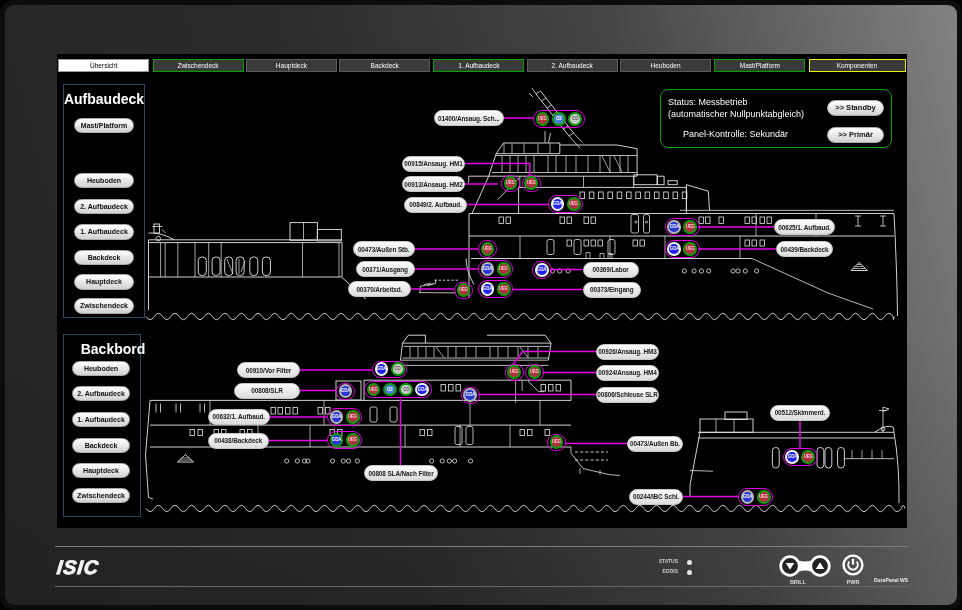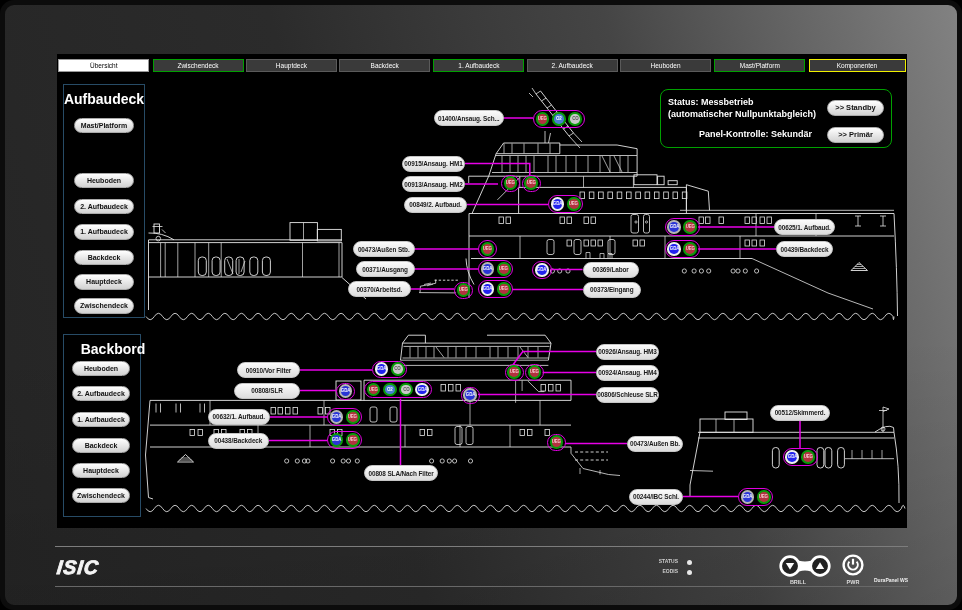--- a/index.html
+++ b/index.html
@@ -9,21 +9,21 @@
 .tab { position:absolute; top:58.5px; height:13px; background:#3a3a3a; border:1px solid #5a5a5a;
   color:#fff; font-size:6.5px; display:flex; align-items:center; justify-content:center; }
 .tab.act { background:#fff; color:#000; border-color:#999; }
 .tab.grn { border:1.6px solid #00a000; }
 .tab.yel { border:1.6px solid #f0f000; }
 .panel { position:absolute; border:1px solid #274b66; }
 .ptitle { position:absolute; color:#fff; font-weight:bold; font-size:14px; text-align:center; }
 .pbtn,.sbtn { position:absolute; background:linear-gradient(#ffffff,#d2d2d2); border:1px solid #aaa;
   border-radius:8px; color:#111; font-weight:bold; font-size:7px; display:flex; align-items:center; justify-content:center; }
 .sbtn { font-size:7.5px; border-radius:8.5px; }
-.stx { position:absolute; color:#fff; font-weight:bold; font-size:9px; line-height:12px; white-space:nowrap; }
+.stx { position:absolute; color:#fff; font-weight:normal; font-size:9px; line-height:12px; white-space:nowrap; }
 .lb { position:absolute; height:16px; background:linear-gradient(#fbfbfb,#dcdcdc); border:1px solid #c5c5c5;
   border-radius:8px; color:#1a1a1a; font-weight:bold; font-size:6.4px; letter-spacing:-0.1px; display:flex; align-items:center; overflow:hidden;
   justify-content:center; white-space:nowrap; }
 .cl { position:absolute; border:1.5px solid #e000e0; border-radius:9px; display:flex; align-items:center;
   gap:2.6px; padding:0 1.8px; }
 .ic { position:relative; width:13.6px; height:13.6px; border-radius:50%; flex:none; }
 .in { position:absolute; left:2px; top:2px; width:9.6px; height:9.6px; border-radius:50%;
   font-weight:bold; display:flex; align-items:center; justify-content:center; }
 .in i { font-style:normal; font-size:9px; letter-spacing:-0.3px; transform:scale(0.49); transform-origin:center; }
 .bzl { position:absolute; font-size:5px; color:#ccc; font-weight:bold; }
@@ -52,21 +52,21 @@
 <div class="panel" style="left:63px;top:334px;width:78px;height:183px"></div>
 <div class="ptitle" style="left:63px;top:341px;width:100px">Backbord</div>
 <div class="pbtn" style="left:72px;top:361.1px;width:58px;height:15px">Heuboden</div>
 <div class="pbtn" style="left:72px;top:386.4px;width:58px;height:15px">2. Aufbaudeck</div>
 <div class="pbtn" style="left:72px;top:412.0px;width:58px;height:15px">1. Aufbaudeck</div>
 <div class="pbtn" style="left:72px;top:437.5px;width:58px;height:15px">Backdeck</div>
 <div class="pbtn" style="left:72px;top:462.8px;width:58px;height:15px">Hauptdeck</div>
 <div class="pbtn" style="left:72px;top:488.4px;width:58px;height:15px">Zwischendeck</div>
 <div style="position:absolute;left:660px;top:89px;width:232px;height:59px;border:1.6px solid #00a000;border-radius:8px"></div>
 <div class="stx" style="left:668px;top:96px">Status: Messbetrieb<br>(automatischer Nullpunktabgleich)</div>
-<div class="stx" style="left:699px;top:128px">Panel-Kontrolle: Sekundär</div>
+<div class="stx" style="left:683px;top:128px">Panel-Kontrolle: Sekundär</div>
 <div class="sbtn" style="left:827px;top:99.5px;width:57px;height:16.5px">&gt;&gt; Standby</div>
 <div class="sbtn" style="left:827px;top:126.5px;width:57px;height:16.5px">&gt;&gt; Primär</div>
 <svg width="962" height="610" viewBox="0 0 962 610" style="position:absolute;left:0;top:0">
     <path d="M148.5,310 L148.5,240" stroke="#e6e6e6" stroke-width="0.9" fill="none"></path>
     <path d="M148.5,239.8 L342,239.8 M148.5,242.6 L342,242.6" stroke="#e6e6e6" stroke-width="0.9" fill="none"></path>
     <path d="M148.5,233 Q162,232.5 174,239.8" stroke="#e6e6e6" stroke-width="0.9" fill="none"></path>
     <rect x="154" y="224" width="5.5" height="9" rx="0" stroke="#e6e6e6" stroke-width="0.9" fill="none"></rect>
     <path d="M152.5,226.5 L162.5,226.5 M162,229.5 L165.5,233" stroke="#e6e6e6" stroke-width="0.8" fill="none"></path>
     <circle cx="158.3" cy="238.6" r="2.3" stroke="#e6e6e6" stroke-width="0.8" fill="none"></circle>
     <path d="M160.6,242.6 L160.6,277" stroke="#e6e6e6" stroke-width="0.7" fill="none"></path>

